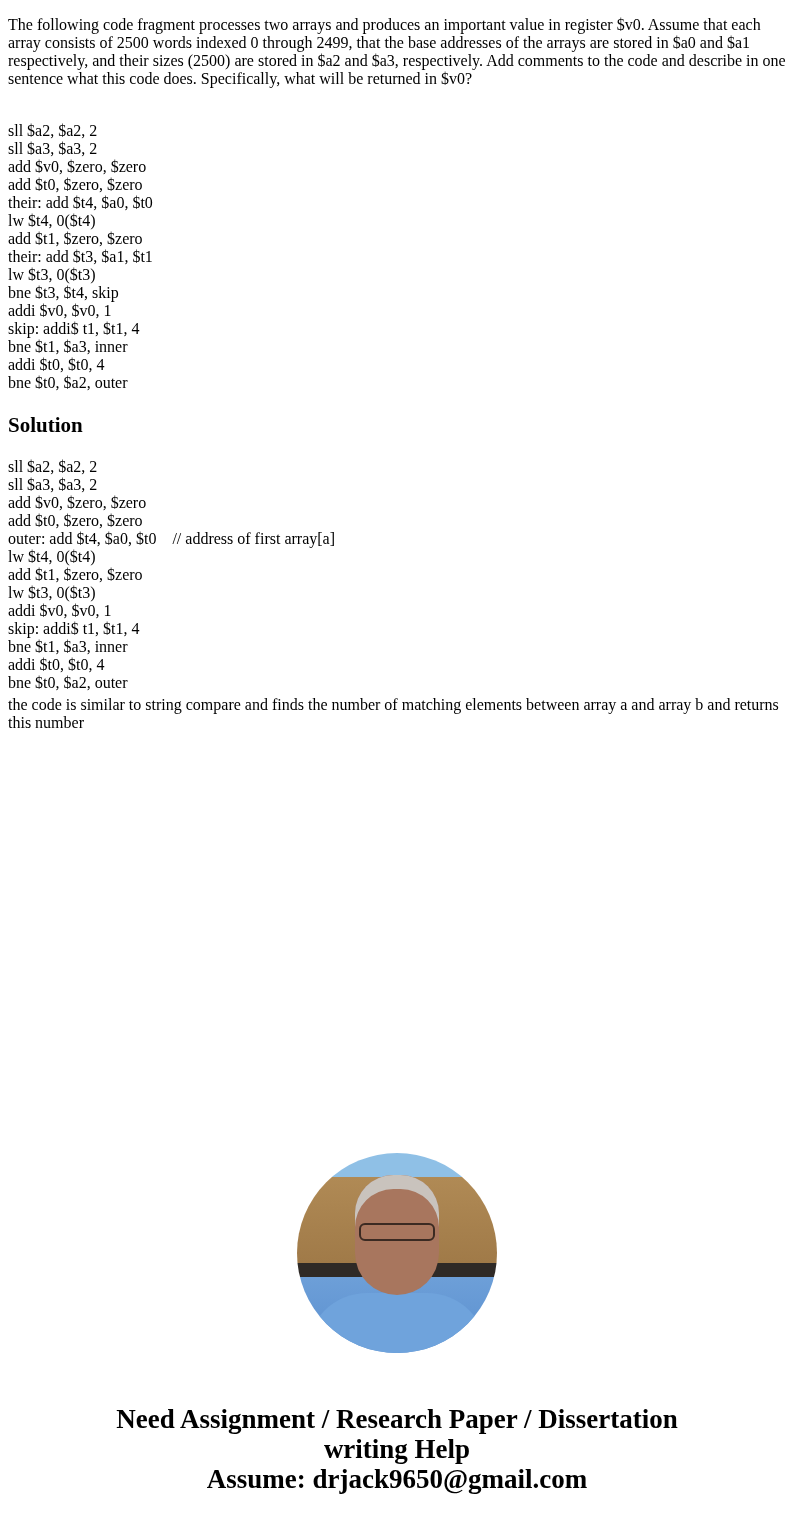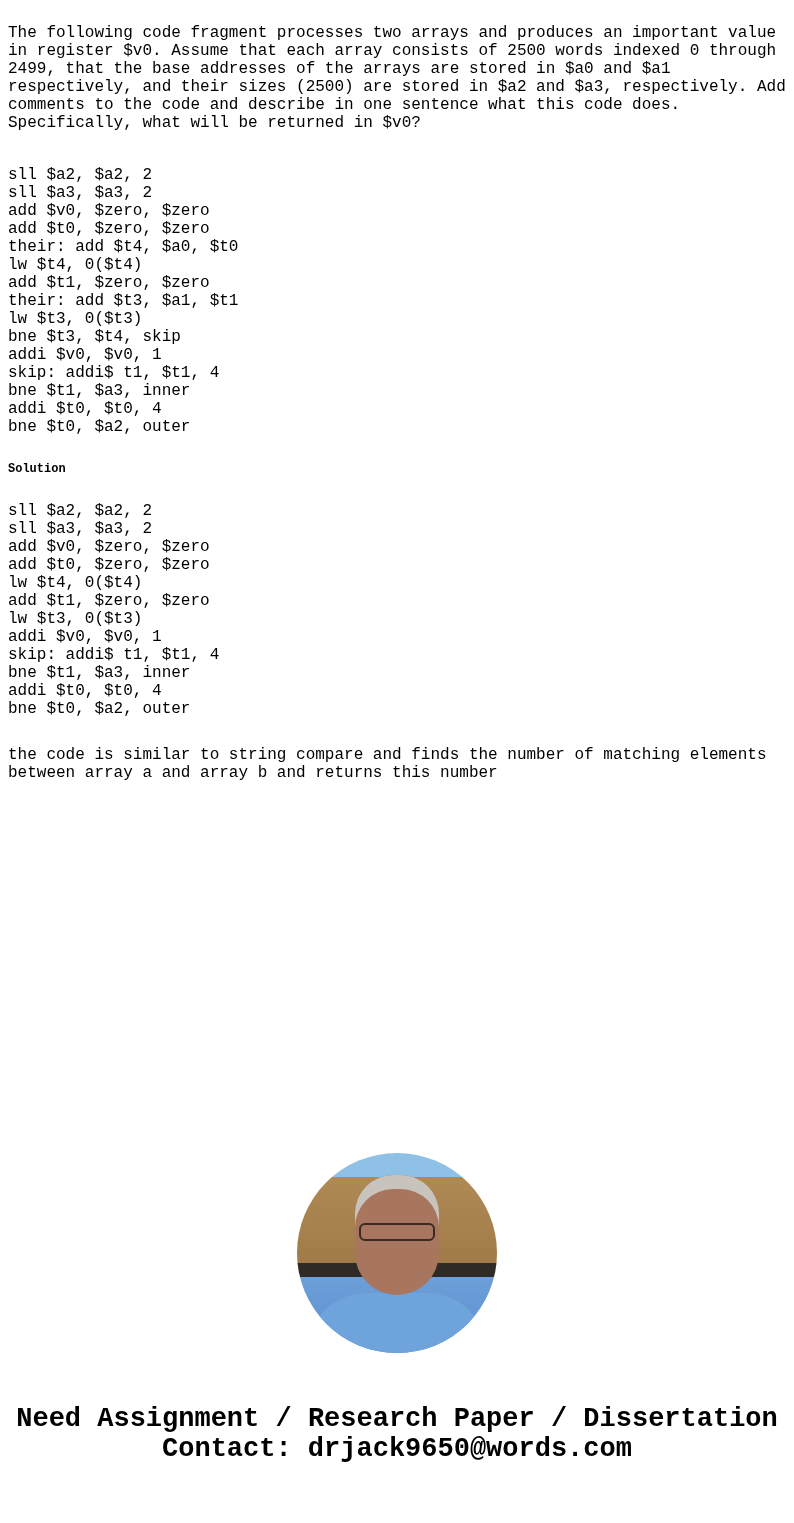--- a/index.html
+++ b/index.html
@@ -1,44 +1,44 @@
 <!DOCTYPE html>
 <html><head>
 <meta charset="utf-8">
 <style>
   html, body { margin: 0; padding: 0; background: #ffffff; }
   body {
     width: 794px; height: 1523px; position: relative; overflow: hidden;
     font-family: "Liberation Serif", serif; font-size: 16px; line-height: 18px; color: #000;
   }
-  .content { position: absolute; left: 8px; top: 24px; width: 778px; font-family: Liberation Mono, monospace; }
+  .content { position: absolute; left: 8px; top: 16px; width: 778px; }
   .question { margin: 0; }
   .code-block { margin-top: 34px; }
   .code-line { white-space: pre; }
-  .solution-title { font-size: 12px; font-weight: bold; margin: 22px 0 22px 0; line-height: 22px; }
-  .answer { margin-top: 28px; }
+  .solution-title { font-size: 21px; font-weight: bold; margin: 22px 0 22px 0; line-height: 22px; }
+  .answer { margin-top: 4px; }
   .avatar {
     position: absolute; left: 297px; top: 1153px; width: 200px; height: 200px; border-radius: 50%;
     overflow: hidden; background: linear-gradient(#8fc0e6 0%, #8fc0e6 12%, #b08a55 12%, #a07a48 55%, #2f2a26 55%, #2f2a26 62%, #6d9fd8 62%, #5a8fcf 100%);
   }
   .avatar .face {
     position: absolute; left: 58px; top: 22px; width: 84px; height: 120px; border-radius: 42px 42px 46px 46px;
     background: #a8765e; box-shadow: inset 0 14px 0 #c9c3bd;
   }
   .avatar .glasses {
     position: absolute; left: 62px; top: 70px; width: 76px; height: 18px;
     border: 2px solid #3b2a22; border-radius: 6px; box-sizing: border-box;
   }
   .avatar .shirt {
     position: absolute; left: 10px; top: 140px; width: 180px; height: 80px;
     background: #6fa3dc; border-radius: 60px 60px 0 0;
   }
   .promo {
     position: absolute; left: 0; top: 1404px; width: 794px; text-align: center;
-    font-family: Liberation Mono, monospace; font-weight: bold; font-size: 27px; line-height: 30px; color: #000;
+    font-family: Liberation Serif, serif; font-weight: bold; font-size: 27px; line-height: 30px; color: #000;
   }
 </style>
 </head>
 <body>
 
 <div class="content">
   <p class="question">The following code fragment processes two arrays and produces an important value in register $v0. Assume that each array consists of 2500 words indexed 0 through 2499, that the base addresses of the arrays are stored in $a0 and $a1 respectively, and their sizes (2500) are stored in $a2 and $a3, respectively. Add comments to the code and describe in one sentence what this code does. Specifically, what will be returned in $v0?</p>
 
   <div class="code-block">
     <div class="code-line">sll $a2, $a2, 2</div>
@@ -58,20 +58,21 @@
     <div class="code-line">bne $t0, $a2, outer</div>
   </div>
 
   <h3 class="solution-title">Solution</h3>
 
   <div class="code-block-sol">
     <div class="code-line">sll $a2, $a2, 2</div>
     <div class="code-line">sll $a3, $a3, 2</div>
     <div class="code-line">add $v0, $zero, $zero</div>
     <div class="code-line">add $t0, $zero, $zero</div>
+    <div class="code-line">outer: add $t4, $a0, $t0    // address of first array[a]</div>
     <div class="code-line">lw $t4, 0($t4)</div>
     <div class="code-line">add $t1, $zero, $zero</div>
     <div class="code-line">lw $t3, 0($t3)</div>
     <div class="code-line">addi $v0, $v0, 1</div>
     <div class="code-line">skip: addi$ t1, $t1, 4</div>
     <div class="code-line">bne $t1, $a3, inner</div>
     <div class="code-line">addi $t0, $t0, 4</div>
     <div class="code-line">bne $t0, $a2, outer</div>
   </div>
 
@@ -79,14 +80,15 @@
 </div>
 
 <div class="avatar">
   <div class="shirt"></div>
   <div class="face"></div>
   <div class="glasses"></div>
 </div>
 
 <div class="promo">
   <div>Need Assignment / Research Paper / Dissertation</div>
-  <div>Contact: drjack9650@words.com</div>
+  <div>writing Help</div>
+  <div>Assume: drjack9650@gmail.com</div>
 </div>
 
 </body></html>

